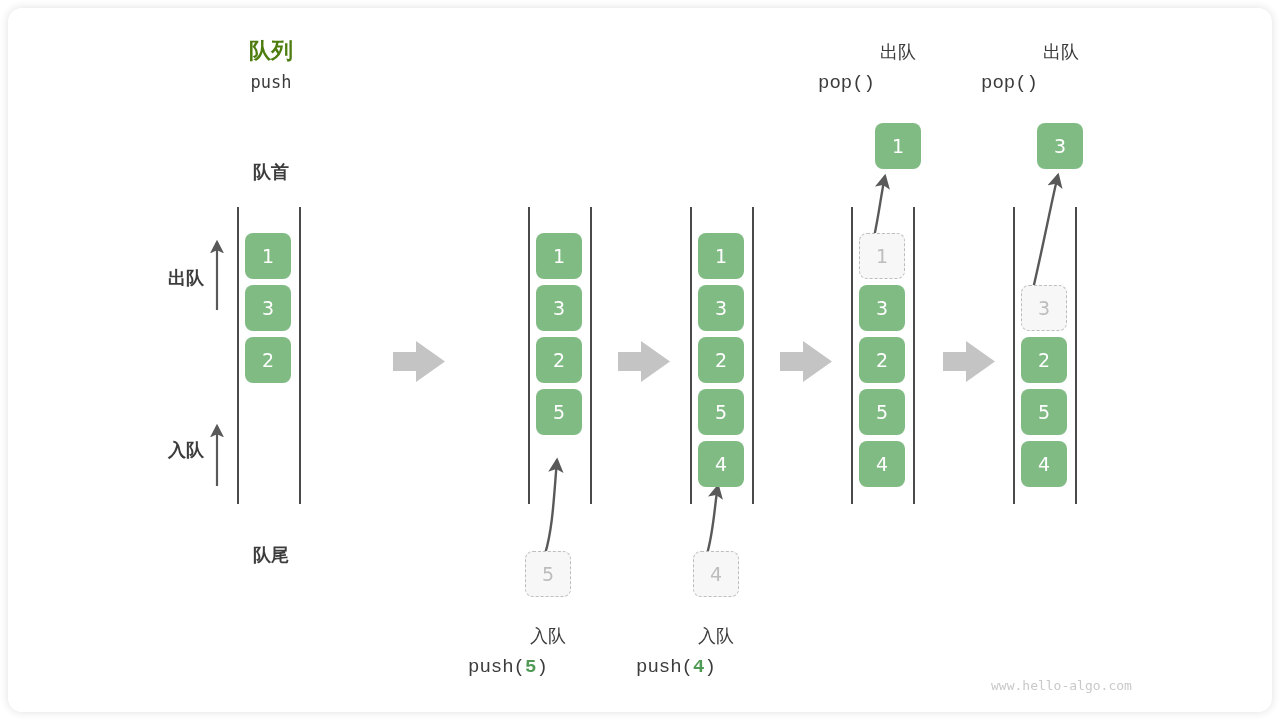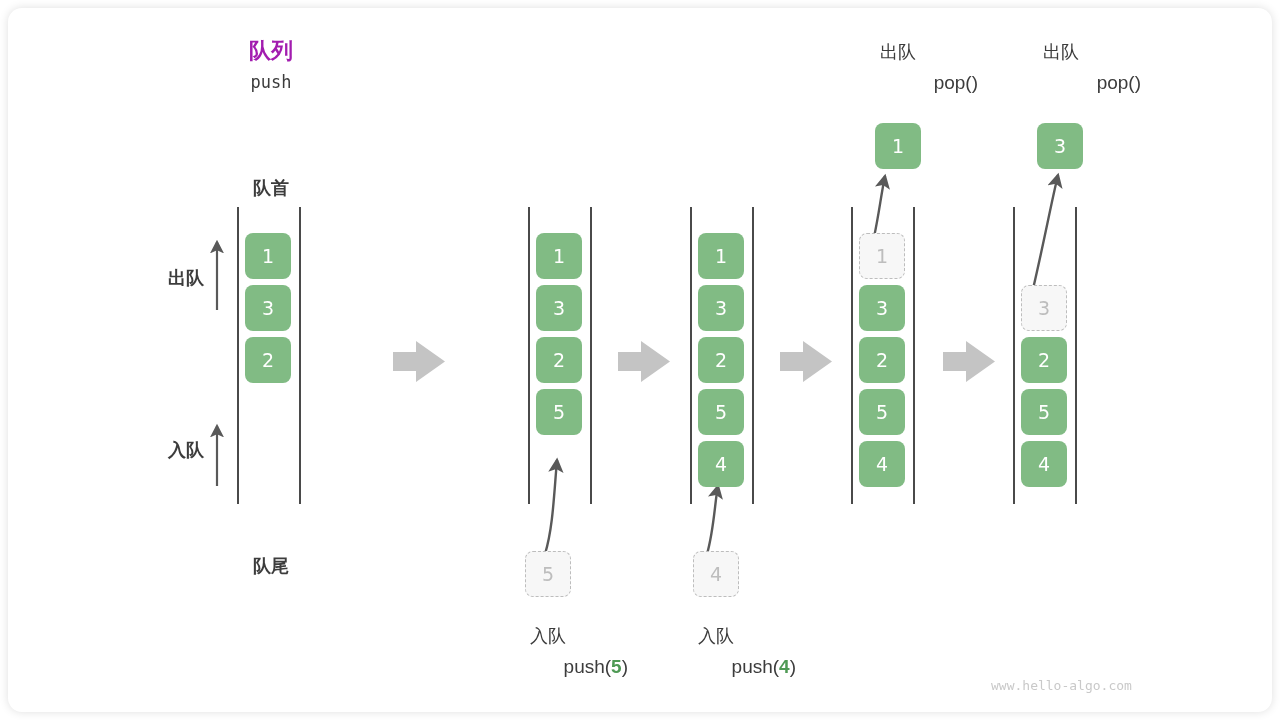--- a/index.html
+++ b/index.html
@@ -23,21 +23,21 @@
     border-radius: 14px;
     box-shadow: 0 0 10px rgba(0,0,0,0.13);
     overflow: hidden;
   }
   .abs { position: absolute; }
 
   
   .title-cn {
     font-size: 22px;
     font-weight: bold;
-    color: #a21caf;
+    color: #4d7c0f;
     text-align: center;
     white-space: nowrap;
   }
   .title-en {
     font-family: "DejaVu Sans Mono", "Liberation Mono", monospace;
     font-size: 17px;
     color: #3c3c3c;
     text-align: center;
     white-space: nowrap;
   }
@@ -48,24 +48,24 @@
     text-align: center;
     white-space: nowrap;
   }
   .op-cn {
     font-size: 18px;
     color: #3c3c3c;
     text-align: center;
     white-space: nowrap;
   }
   .op-code {
-    font-family: Liberation Sans, sans-serif;
+    font-family: Liberation Mono, monospace;
     font-size: 19px;
     color: #3c3c3c;
-    text-align: right;
+    text-align: left;
     white-space: nowrap;
   }
   .op-code .arg { color: #4f9a55; font-weight: bold; }
 
   .watermark {
     font-family: "DejaVu Sans Mono", "Liberation Mono", monospace;
     font-size: 13px;
     color: #c9c9c9;
     white-space: nowrap;
   }
@@ -152,22 +152,22 @@
     </g>
 
     <g>
       <path d="M1025,281 C1036,234 1043,196 1050,167" fill="none" stroke="#595959" stroke-width="2.4" marker-end="url(#thinArrow)"></path>
     </g>
   </svg>
 
   <div class="abs title-cn" style="left:188px; top:28px; width:150px;">队列</div>
   <div class="abs title-en" style="left:188px; top:64px; width:150px;">push</div>
 
-  <div class="abs label-cn" style="left:188px; top:168px; width:150px;">队首</div>
-  <div class="abs label-cn" style="left:188px; top:546px; width:150px;">队尾</div>
+  <div class="abs label-cn" style="left:188px; top:152px; width:150px;">队首</div>
+  <div class="abs label-cn" style="left:188px; top:535px; width:150px;">队尾</div>
 
   <div class="abs label-cn" style="left:130px; top:258px; width:66px; text-align:right;">出队</div>
   <div class="abs label-cn" style="left:130px; top:430px; width:66px; text-align:right;">入队</div>
 
   <div class="abs">
     <div class="rail" style="left:229px; top:199px; height:297px;"></div>
     <div class="rail" style="left:291px; top:199px; height:297px;"></div>
     <div class="cell" style="left:237px; top:225px;">1</div>
     <div class="cell" style="left:237px; top:277px;">3</div>
     <div class="cell" style="left:237px; top:329px;">2</div>

